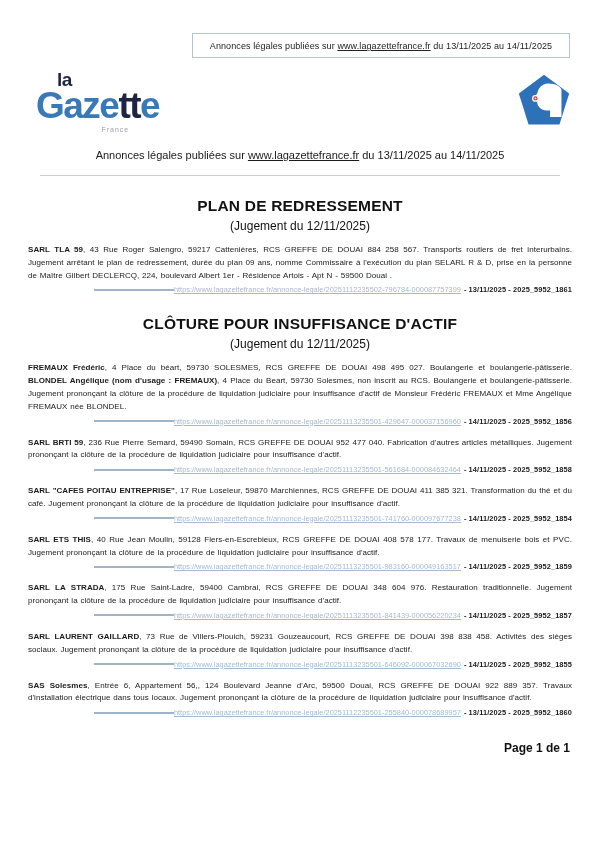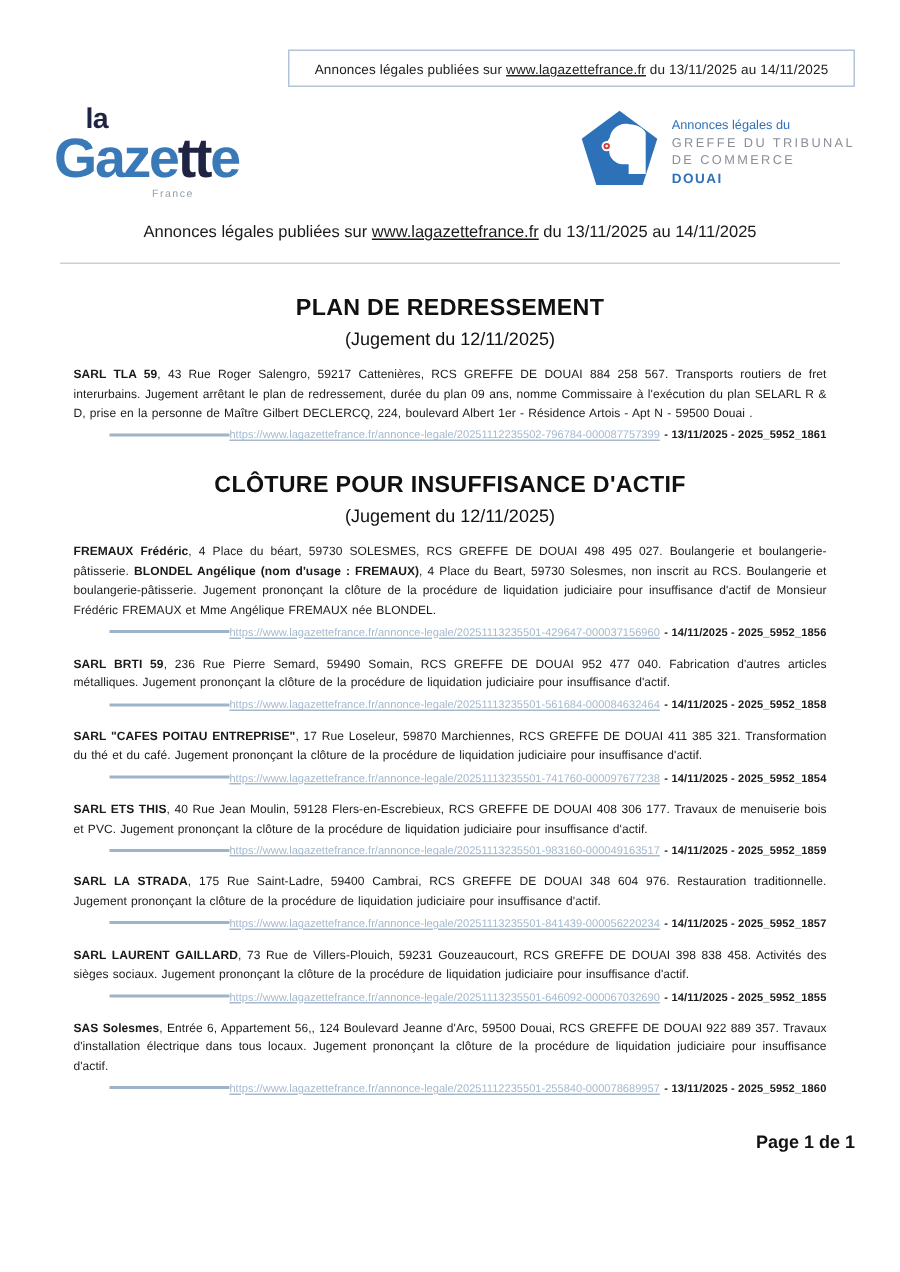--- a/index.html
+++ b/index.html
@@ -42,21 +42,21 @@
   .greffe-text { line-height: 1.35; white-space: nowrap; }
   .greffe-l1 { color: #2d71b8; font-size: 8.5px; }
   .greffe-l2, .greffe-l3 { color: #8a8f98; font-size: 8.5px; letter-spacing: 1.6px; }
   .greffe-l4 { color: #2d71b8; font-size: 9px; font-weight: 700; letter-spacing: 1px; }
 
   
   .subtitle { text-align: center; margin-top: 16px; font-size: 11px; color: #1a1a1a; }
   .divider { border: none; border-top: 1px solid #cfcfcf; margin: 14px 40px 0; }
 
   
-  .sections { padding: 0 49px; }
+  .sections { padding: 0 28px; }
   .sec-title { text-align: center; font-size: 15.5px; font-weight: 700; letter-spacing: 0.2px; margin-top: 21px; color: #111; }
   .sec-sub { text-align: center; font-size: 12px; margin-top: 4px; margin-bottom: 11px; color: #111; }
 
   .ann { margin-bottom: 2px; }
   .ann-body {
     font-size: 8px; line-height: 12.8px; text-align: justify;
     color: #1a1a1a; letter-spacing: 0.05px; word-spacing: 0.5px;
   }
   .ann-body .b { font-weight: 700; }
   .ann-linkrow {
@@ -89,26 +89,20 @@
     <div class="greffe">
       <span>
         <svg width="52" height="52" viewBox="0 0 64 64" aria-hidden="true">
           <polygon points="32,1 63,24 51,62 13,62 1,24" fill="#2d71b8"></polygon>
           <path d="M40 12 c-8 -2 -15 4 -16 11 l-5 8 4.5 2 c0 3 0.5 5 2 7 c2 3 6 5 10 5 l4 0 0 8 14 0 0 -34 c-2 -4 -7 -7 -13.5 -7 z" fill="#ffffff"></path>
           <circle cx="21.5" cy="30" r="4.2" fill="#ffffff"></circle>
           <circle cx="21.5" cy="30" r="2.6" fill="#d03a3a"></circle>
           <circle cx="21.5" cy="30" r="1.1" fill="#ffffff"></circle>
         </svg>
       </span>
-      <div class="greffe-text">
-        <div class="greffe-l1">Annonces légales du</div>
-        <div class="greffe-l2">GREFFE DU TRIBUNAL</div>
-        <div class="greffe-l3">DE COMMERCE</div>
-        <div class="greffe-l4">DOUAI</div>
-      </div>
     </div>
   </div>
 
   <div class="subtitle">
     <span>Annonces légales publiées sur </span><span class="u">www.lagazettefrance.fr</span><span> du 13/11/2025 au 14/11/2025</span>
   </div>
 
   <hr class="divider">
 
   <div class="sections" id="sections">
@@ -148,21 +142,21 @@
 
   <article class="ann">
     <p class="ann-body"><span class="b">SARL "CAFES POITAU ENTREPRISE"</span><span>, 17 Rue Loseleur, 59870 Marchiennes, RCS GREFFE DE DOUAI 411 385 321. Transformation du thé et du café. Jugement prononçant la clôture de la procédure de liquidation judiciaire pour insuffisance d'actif.</span></p>
     <div class="ann-linkrow">
       <span class="rule"></span>
       <span class="linkmeta"><a class="ann-link">https://www.lagazettefrance.fr/annonce-legale/20251113235501-741760-000097677238</a><span class="ann-meta">- 14/11/2025 - 2025_5952_1854</span></span>
     </div>
   </article>
 
   <article class="ann">
-    <p class="ann-body"><span class="b">SARL ETS THIS</span><span>, 40 Rue Jean Moulin, 59128 Flers-en-Escrebieux, RCS GREFFE DE DOUAI 408 306 177. Travaux de menuiserie bois et PVC. Jugement prononçant la clôture de la procédure de liquidation judiciaire pour insuffisance d'actif.</span></p>
+    <p class="ann-body"><span class="b">SARL ETS THIS</span><span>, 40 Rue Jean Moulin, 59128 Flers-en-Escrebieux, RCS GREFFE DE DOUAI 408 578 177. Travaux de menuiserie bois et PVC. Jugement prononçant la clôture de la procédure de liquidation judiciaire pour insuffisance d'actif.</span></p>
     <div class="ann-linkrow">
       <span class="rule"></span>
       <span class="linkmeta"><a class="ann-link">https://www.lagazettefrance.fr/annonce-legale/20251113235501-983160-000049163517</a><span class="ann-meta">- 14/11/2025 - 2025_5952_1859</span></span>
     </div>
   </article>
 
   <article class="ann">
     <p class="ann-body"><span class="b">SARL LA STRADA</span><span>, 175 Rue Saint-Ladre, 59400 Cambrai, RCS GREFFE DE DOUAI 348 604 976. Restauration traditionnelle. Jugement prononçant la clôture de la procédure de liquidation judiciaire pour insuffisance d'actif.</span></p>
     <div class="ann-linkrow">
       <span class="rule"></span>

